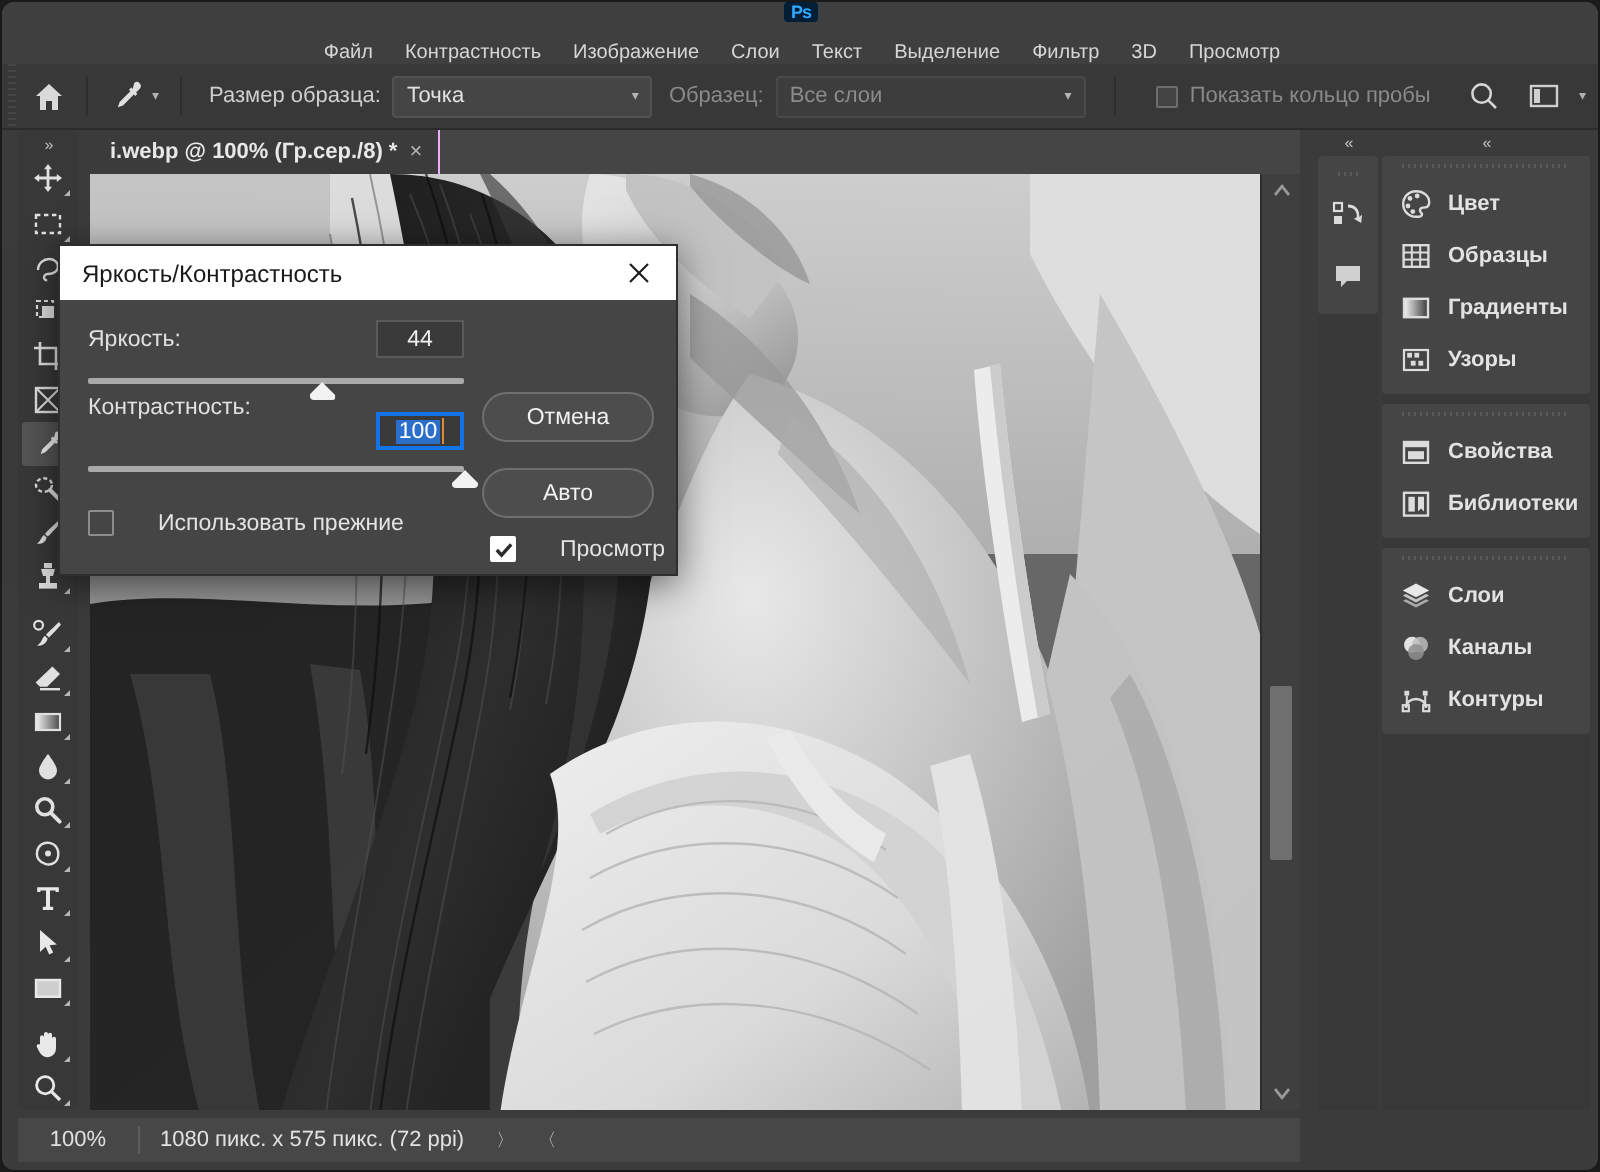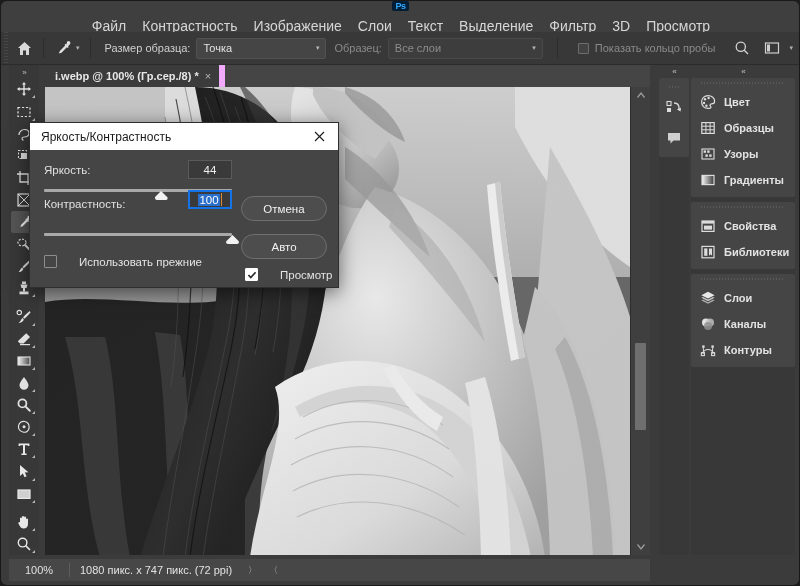--- a/index.html
+++ b/index.html
@@ -29,21 +29,21 @@
   .ps-logo {
     width:17px; height:17px; margin-left:8px; margin-right:9px;
     background:#001e36; border-radius:2px;
     color:#31a8ff; font-size:9px; font-weight:bold;
     display:flex; align-items:center; justify-content:center;
     letter-spacing:-0.5px;
   }
   .menu { display:flex; align-items:center; height:31px; }
   .menu-item {
     padding:0 8px; height:31px; line-height:31px;
-    font-size:14px; color:#d6d6d6; white-space:nowrap;
+    font-size:10px; color:#d6d6d6; white-space:nowrap;
   }
   .win-btns { margin-left:auto; display:flex; height:31px; }
   .win-btn {
     width:44px; height:31px; display:flex; align-items:center; justify-content:center;
     color:#b9b9b9;
   }
   .win-btn svg { display:block; }
 
   
   .optionsbar {
@@ -83,21 +83,21 @@
   .tabbar {
     position:absolute; left:44px; top:64px; width:605px; height:22px;
     background:#454545;
     display:flex; align-items:flex-end;
   }
   .doctab {
     height:22px; background:#3b3b3b;
     display:flex; align-items:center; gap:6px;
     padding:0 8px 0 10px;
     font-size:11px; color:#e8e8e8; font-weight:bold;
-    border-right:6px solid #f0abfc;
+    border-right:1px solid #f0abfc;
   }
   .doctab .x { font-size:11px; color:#b4b4b4; font-weight:normal; }
 
   
   .toolbar {
     position:absolute; left:8px; top:64px; width:30px; bottom:30px;
     background:#383838; border-radius:3px;
     display:flex; flex-direction:column; align-items:center;
     padding-top:1px;
   }
@@ -590,21 +590,21 @@
         <svg width="8" height="6" viewBox="0 0 8 6">
             <path d="M4 6 L0 1 L1 0 L4 3.8 L7 0 L8 1 Z" fill="#9a9a9a"></path>
           </svg>
       </div>
     </div>
   </div>
 
   <div class="statusbar">
     <div class="sb-zoom">100%</div>
     <div class="sb-sep"></div>
-    <div class="sb-info">1080 пикс. x 747 пикс. (72 ppi)</div>
+    <div class="sb-info">1080 пикс. x 575 пикс. (72 ppi)</div>
     <div class="sb-arrow">〉</div>
     <div class="sb-arrow">〈</div>
   </div>
 
   <div class="rail-narrow">
     <div class="rail-head">«</div>
     <div class="pgroup">
       <div class="grip"></div>
       <div class="nrow">
         <svg width="18" height="18" viewBox="0 0 18 18">
@@ -646,42 +646,42 @@
             <line x1="1.8" y1="9.8" x2="14.2" y2="9.8" stroke="#dcdcdc" stroke-width="1"></line>
             <line x1="5.9" y1="2.6" x2="5.9" y2="13.4" stroke="#dcdcdc" stroke-width="1"></line>
             <line x1="10.1" y1="2.6" x2="10.1" y2="13.4" stroke="#dcdcdc" stroke-width="1"></line>
           </svg>
         </span>
         <span>Образцы</span>
       </div>
       <div class="prow">
         <span class="ic">
           <svg width="16" height="16" viewBox="0 0 16 16">
-            <rect x="2" y="3" width="12" height="10" fill="none" stroke="#dcdcdc" stroke-width="1.1"></rect>
-            <rect x="3.6" y="4.4" width="2.4" height="2.4" fill="#dcdcdc"></rect>
-            <rect x="7.2" y="4.4" width="2.4" height="2.4" fill="#dcdcdc"></rect>
-            <rect x="5.4" y="8.4" width="2.4" height="2.4" fill="#dcdcdc"></rect>
-            <rect x="9.2" y="8.4" width="2.4" height="2.4" fill="#dcdcdc"></rect>
-          </svg>
-        </span>
-        <span>Узоры</span>
-      </div>
-      <div class="prow">
-        <span class="ic">
-          <svg width="16" height="16" viewBox="0 0 16 16">
             <defs>
                 <linearGradient id="g2" x1="0" x2="1">
                   <stop offset="0" stop-color="#f5f5f5"></stop>
                   <stop offset="1" stop-color="#3a3a3a"></stop>
                 </linearGradient>
               </defs>
             <rect x="2" y="3.4" width="12" height="9.2" fill="url(#g2)" stroke="#dcdcdc" stroke-width="1.2"></rect>
           </svg>
         </span>
         <span>Градиенты</span>
+      </div>
+      <div class="prow">
+        <span class="ic">
+          <svg width="16" height="16" viewBox="0 0 16 16">
+            <rect x="2" y="3" width="12" height="10" fill="none" stroke="#dcdcdc" stroke-width="1.1"></rect>
+            <rect x="3.6" y="4.4" width="2.4" height="2.4" fill="#dcdcdc"></rect>
+            <rect x="7.2" y="4.4" width="2.4" height="2.4" fill="#dcdcdc"></rect>
+            <rect x="5.4" y="8.4" width="2.4" height="2.4" fill="#dcdcdc"></rect>
+            <rect x="9.2" y="8.4" width="2.4" height="2.4" fill="#dcdcdc"></rect>
+          </svg>
+        </span>
+        <span>Узоры</span>
       </div>
     </div>
 
     <div class="pgroup">
       <div class="grip"></div>
       <div class="prow">
         <span class="ic">
           <svg width="16" height="16" viewBox="0 0 16 16">
             <rect x="2" y="3" width="12" height="10.4" fill="none" stroke="#dcdcdc" stroke-width="1.2"></rect>
             <rect x="2" y="3" width="12" height="2.6" fill="#dcdcdc"></rect>
@@ -756,21 +756,21 @@
       <span class="fld-label" style="left:14px; top:14px;">Яркость:</span>
       <div class="numbox" style="left:158px; top:10px;">
         <span>44</span>
       </div>
       <div class="slider" style="left:14px; top:38px; width:188px;">
         <span class="track"></span>
         <span class="knob" style="left:62%;"></span>
       </div>
 
       <span class="fld-label" style="left:14px; top:48px;">Контрастность:</span>
-      <div class="numbox focused" style="left:158px; top:40px;">
+      <div class="numbox focused" style="left:158px; top:56px;">
         <span class="sel">100</span>
         <span class="caret"></span>
       </div>
       <div class="slider" style="left:14px; top:82px; width:188px;">
         <span class="track"></span>
         <span class="knob" style="left:100%;"></span>
       </div>
 
       <div class="dchk" style="left:14px; top:105px;">
         <span class="dbox"></span>

